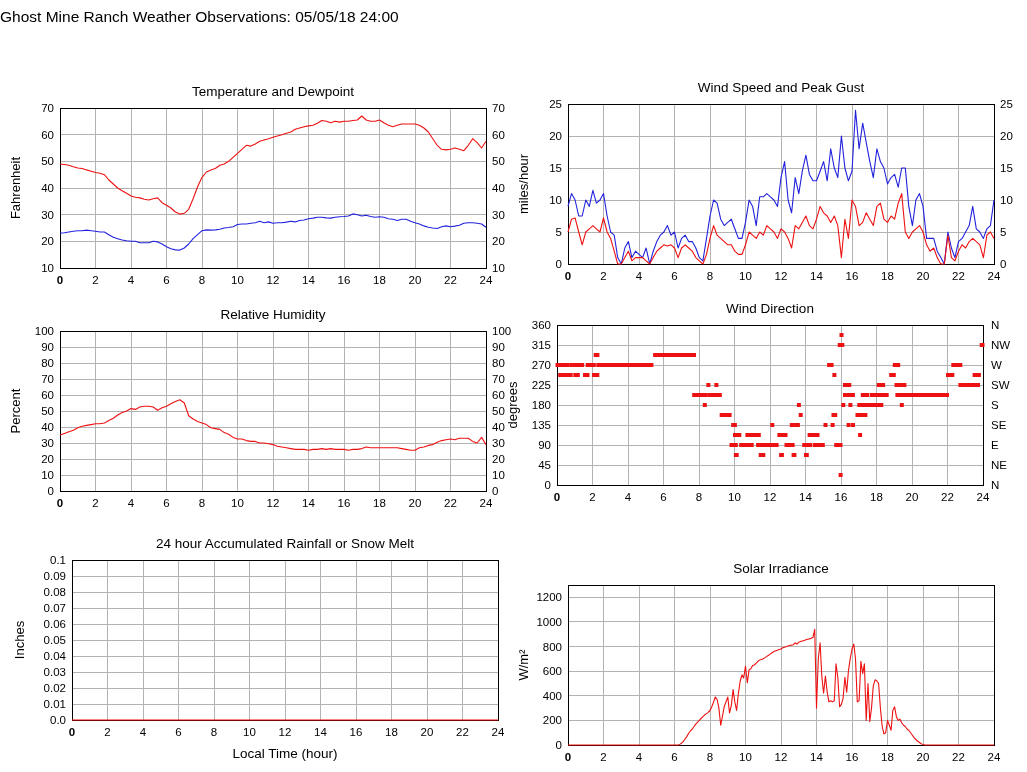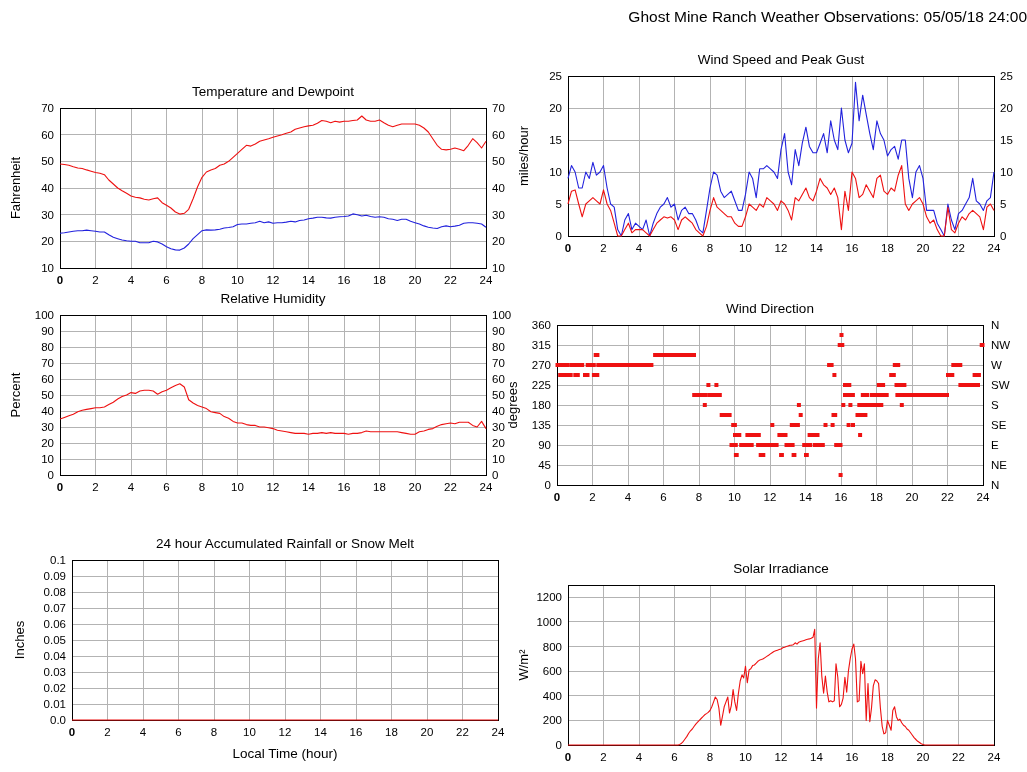--- a/index.html
+++ b/index.html
@@ -1,18 +1,18 @@
 <!DOCTYPE html>
 <html><head>
 <meta charset="utf-8">
 <style>
   html,body{margin:0;padding:0;}
   body{width:1027px;height:772px;background:#ffffff;position:relative;overflow:hidden;
        font-family:"Liberation Sans",sans-serif;color:#000;}
-  .main-title{position:absolute;top:8px;left:0;width:1027px;text-align:right;
+  .main-title{position:absolute;top:8px;left:0;width:1027px;text-align:left;
               font-size:15.5px;color:#000;}
   .chart{position:absolute;width:514px;height:240px;}
   svg text{font-family:"Liberation Sans",sans-serif;fill:#000;}
 </style>
 </head>
 <body>
 
 <div class="page">
   <div class="main-title">Ghost Mine Ranch Weather Observations: 05/05/18 24:00</div>
   <div class="chart" id="chart-0" style="left:0px;top:76px"><svg width="514" height="240" viewBox="0 0 514 240">
@@ -64,21 +64,21 @@
           <text x="492" y="89.33333333333334" text-anchor="start">50</text>
           <text x="54" y="62.66666666666666" text-anchor="end">60</text>
           <text x="492" y="62.66666666666666" text-anchor="start">60</text>
           <text x="54" y="36" text-anchor="end">70</text>
           <text x="492" y="36" text-anchor="start">70</text>
         </g>
         <text x="20" y="112" font-size="13" text-anchor="middle" transform="rotate(-90 20 112)">Fahrenheit</text>
         <polyline points="60.0,88.0 64.4,88.5 68.9,89.3 73.3,90.7 77.8,92.0 82.2,92.5 86.6,93.9 91.1,95.2 95.5,96.5 99.9,97.3 104.4,98.7 108.8,104.0 113.3,108.0 117.7,112.0 122.1,114.7 126.6,117.3 131.0,120.0 135.4,121.3 139.9,121.9 144.3,123.2 148.8,124.0 153.2,122.7 157.6,121.9 162.1,126.7 166.5,129.3 170.9,132.0 175.4,136.0 179.8,138.1 184.3,137.3 188.7,133.3 193.1,122.7 197.6,110.7 202.0,101.3 206.4,96.0 210.9,93.9 215.3,92.5 219.8,89.3 224.2,88.0 228.6,85.3 233.1,81.3 237.5,77.3 241.9,73.3 246.4,69.3 250.8,70.1 255.3,68.0 259.7,65.3 264.1,64.0 268.6,62.7 273.0,61.3 277.4,60.0 281.9,58.7 286.3,57.3 290.8,56.0 295.2,53.3 299.6,52.0 304.1,50.7 308.5,49.9 312.9,49.3 317.4,47.2 321.8,44.5 326.3,45.3 330.7,46.7 335.1,45.3 339.6,46.1 344.0,45.3 348.4,45.3 352.9,44.5 357.3,44.0 361.8,40.0 366.2,44.0 370.6,45.3 375.1,45.3 379.5,44.0 383.9,46.7 388.4,49.3 392.8,50.7 397.3,49.3 401.7,48.0 406.1,48.0 410.6,48.0 415.0,48.0 419.4,49.3 423.9,52.0 428.3,56.0 432.8,62.7 437.2,69.3 441.6,73.3 446.1,73.9 450.5,73.3 454.9,72.0 459.4,73.3 463.8,74.7 468.3,69.3 472.7,62.7 477.1,66.7 481.6,72.0 486.0,65.3" fill="none" stroke="#ee1111" stroke-width="1.1" stroke-linejoin="round"></polyline>
         <polyline points="60.0,157.3 64.4,156.8 68.9,156.0 73.3,155.2 77.8,154.7 82.2,154.7 86.6,154.1 91.1,154.7 95.5,155.2 99.9,156.0 104.4,156.0 108.8,158.7 113.3,161.3 117.7,162.7 122.1,164.0 126.6,164.8 131.0,165.3 135.4,165.3 139.9,166.7 144.3,166.7 148.8,166.7 153.2,165.3 157.6,165.9 162.1,168.0 166.5,170.7 170.9,172.8 175.4,173.9 179.8,174.1 184.3,172.0 188.7,168.0 193.1,162.7 197.6,158.7 202.0,154.7 206.4,153.9 210.9,154.1 215.3,153.9 219.8,153.3 224.2,152.0 228.6,151.5 233.1,150.7 237.5,148.5 241.9,148.0 246.4,148.0 250.8,147.2 255.3,146.7 259.7,145.3 264.1,146.7 268.6,145.9 273.0,147.2 277.4,146.7 281.9,146.7 286.3,146.1 290.8,145.3 295.2,145.9 299.6,144.5 304.1,144.0 308.5,142.7 312.9,142.1 317.4,141.3 321.8,141.3 326.3,141.9 330.7,142.1 335.1,141.3 339.6,140.8 344.0,140.5 348.4,140.0 352.9,137.9 357.3,138.7 361.8,140.0 366.2,139.2 370.6,140.5 375.1,141.3 379.5,140.8 383.9,141.3 388.4,142.7 392.8,143.2 397.3,144.5 401.7,143.2 406.1,143.2 410.6,145.3 415.0,146.7 419.4,148.0 423.9,149.9 428.3,151.2 432.8,152.0 437.2,152.5 441.6,150.7 446.1,149.9 450.5,150.7 454.9,150.1 459.4,149.3 463.8,147.2 468.3,146.7 472.7,146.7 477.1,147.2 481.6,148.0 486.0,151.2" fill="none" stroke="#2222dd" stroke-width="1.1" stroke-linejoin="round"></polyline>
       </svg></div>
-  <div class="chart" id="chart-1" style="left:508px;top:44px"><svg width="514" height="240" viewBox="0 0 514 240">
+  <div class="chart" id="chart-1" style="left:508px;top:72px"><svg width="514" height="240" viewBox="0 0 514 240">
         <text x="273" y="20" text-anchor="middle" font-size="13.5">Wind Speed and Peak Gust</text>
         <g stroke="#b3b3b3" stroke-width="1" shape-rendering="crispEdges">
           <line x1="95.5" y1="32" x2="95.5" y2="192"></line>
           <line x1="131" y1="32" x2="131" y2="192"></line>
           <line x1="166.5" y1="32" x2="166.5" y2="192"></line>
           <line x1="202" y1="32" x2="202" y2="192"></line>
           <line x1="237.5" y1="32" x2="237.5" y2="192"></line>
           <line x1="273" y1="32" x2="273" y2="192"></line>
           <line x1="308.5" y1="32" x2="308.5" y2="192"></line>
           <line x1="344" y1="32" x2="344" y2="192"></line>
@@ -117,21 +117,21 @@
           <text x="492" y="100" text-anchor="start">15</text>
           <text x="54" y="68" text-anchor="end">20</text>
           <text x="492" y="68" text-anchor="start">20</text>
           <text x="54" y="36" text-anchor="end">25</text>
           <text x="492" y="36" text-anchor="start">25</text>
         </g>
         <text x="20" y="112" font-size="13" text-anchor="middle" transform="rotate(-90 20 112)">miles/hour</text>
         <polyline points="60.0,134.4 63.5,121.6 67.1,128.0 70.7,144.0 74.2,144.0 77.8,128.0 81.3,134.4 84.9,118.4 88.4,131.2 92.0,128.0 95.5,121.6 99.1,144.0 102.6,160.0 106.2,163.2 109.7,185.6 113.3,192.0 116.8,176.0 120.4,169.6 123.9,185.6 127.5,179.2 131.0,182.4 134.6,185.6 138.1,176.0 141.7,192.0 145.2,179.2 148.8,169.6 152.3,163.2 155.9,160.0 159.4,153.6 163.0,163.2 166.5,160.0 170.1,176.0 173.6,166.4 177.2,163.2 180.7,169.6 184.3,169.6 187.8,176.0 191.3,185.6 194.9,188.8 198.5,166.4 202.0,144.0 205.6,128.0 209.1,131.2 212.7,147.2 216.2,153.6 219.8,150.4 223.3,147.2 226.8,156.8 230.4,166.4 234.0,166.4 237.5,150.4 241.1,128.0 244.6,134.4 248.2,153.6 251.7,124.8 255.3,124.8 258.8,121.6 262.4,124.8 265.9,128.0 269.5,134.4 273.0,105.6 276.6,89.6 280.1,128.0 283.6,140.8 287.2,105.6 290.8,121.6 294.3,99.2 297.9,83.2 301.4,102.4 305.0,108.8 308.5,108.8 312.1,99.2 315.6,89.6 319.2,108.8 322.7,76.8 326.3,96.0 329.8,105.6 333.4,64.0 336.9,96.0 340.4,108.8 344.0,99.2 347.5,38.4 351.1,76.8 354.7,51.2 358.2,70.4 361.8,89.6 365.3,105.6 368.9,76.8 372.4,89.6 375.9,96.0 379.5,112.0 383.1,105.6 386.6,102.4 390.2,115.2 393.7,96.0 397.3,96.0 400.8,134.4 404.4,153.6 407.9,128.0 411.5,121.6 415.0,134.4 418.6,166.4 422.1,166.4 425.7,166.4 429.2,179.2 432.8,185.6 436.3,192.0 439.9,160.0 443.4,176.0 446.9,185.6 450.5,169.6 454.1,166.4 457.6,160.0 461.2,153.6 464.7,134.4 468.3,156.8 471.8,160.0 475.4,166.4 478.9,156.8 482.4,153.6 486.0,128.0" fill="none" stroke="#2222dd" stroke-width="1.1" stroke-linejoin="round"></polyline>
         <polyline points="60.0,160.0 63.5,147.2 67.1,145.9 70.7,160.0 74.2,172.8 77.8,160.0 81.3,156.8 84.9,153.6 88.4,156.8 92.0,160.0 95.5,145.9 99.1,160.0 102.6,166.4 106.2,179.2 109.7,192.0 113.3,192.0 116.8,185.6 120.4,179.2 123.9,188.8 127.5,185.6 131.0,185.6 134.6,185.6 138.1,188.8 141.7,192.0 145.2,185.6 148.8,179.2 152.3,176.0 155.9,172.8 159.4,174.1 163.0,172.8 166.5,176.0 170.1,185.6 173.6,176.0 177.2,172.8 180.7,176.0 184.3,179.2 187.8,185.6 191.3,188.8 194.9,192.0 198.5,182.4 202.0,166.4 205.6,153.6 209.1,163.2 212.7,166.4 216.2,169.6 219.8,172.8 223.3,172.8 226.8,179.2 230.4,182.4 234.0,182.4 237.5,172.8 241.1,160.0 244.6,163.2 248.2,166.4 251.7,160.0 255.3,163.2 258.8,153.6 262.4,156.8 265.9,160.0 269.5,166.4 273.0,156.8 276.6,160.0 280.1,166.4 283.6,176.0 287.2,153.6 290.8,156.8 294.3,150.4 297.9,144.0 301.4,153.6 305.0,156.8 308.5,147.2 312.1,134.4 315.6,140.8 319.2,144.0 322.7,150.4 326.3,144.0 329.8,153.6 333.4,185.6 336.9,147.2 340.4,166.4 344.0,128.0 347.5,134.4 351.1,153.6 354.7,150.4 358.2,140.8 361.8,147.2 365.3,153.6 368.9,134.4 372.4,131.2 375.9,147.2 379.5,150.4 383.1,144.0 386.6,147.2 390.2,131.2 393.7,121.6 397.3,160.0 400.8,166.4 404.4,160.0 407.9,156.8 411.5,153.6 415.0,160.0 418.6,172.8 422.1,179.2 425.7,176.0 429.2,185.6 432.8,192.0 436.3,192.0 439.9,163.2 443.4,185.6 446.9,188.8 450.5,179.2 454.1,172.8 457.6,176.0 461.2,169.6 464.7,166.4 468.3,169.6 471.8,172.8 475.4,185.6 478.9,163.2 482.4,160.0 486.0,166.4" fill="none" stroke="#ee1111" stroke-width="1.1" stroke-linejoin="round"></polyline>
       </svg></div>
-  <div class="chart" id="chart-2" style="left:0px;top:283px"><svg width="514" height="240" viewBox="0 0 514 240">
+  <div class="chart" id="chart-2" style="left:0px;top:299px"><svg width="514" height="240" viewBox="0 0 514 240">
         <text x="273" y="20" text-anchor="middle" font-size="13.5">Relative Humidity</text>
         <g stroke="#b3b3b3" stroke-width="1" shape-rendering="crispEdges">
           <line x1="95.5" y1="32" x2="95.5" y2="192"></line>
           <line x1="131" y1="32" x2="131" y2="192"></line>
           <line x1="166.5" y1="32" x2="166.5" y2="192"></line>
           <line x1="202" y1="32" x2="202" y2="192"></line>
           <line x1="237.5" y1="32" x2="237.5" y2="192"></line>
           <line x1="273" y1="32" x2="273" y2="192"></line>
           <line x1="308.5" y1="32" x2="308.5" y2="192"></line>
           <line x1="344" y1="32" x2="344" y2="192"></line>

